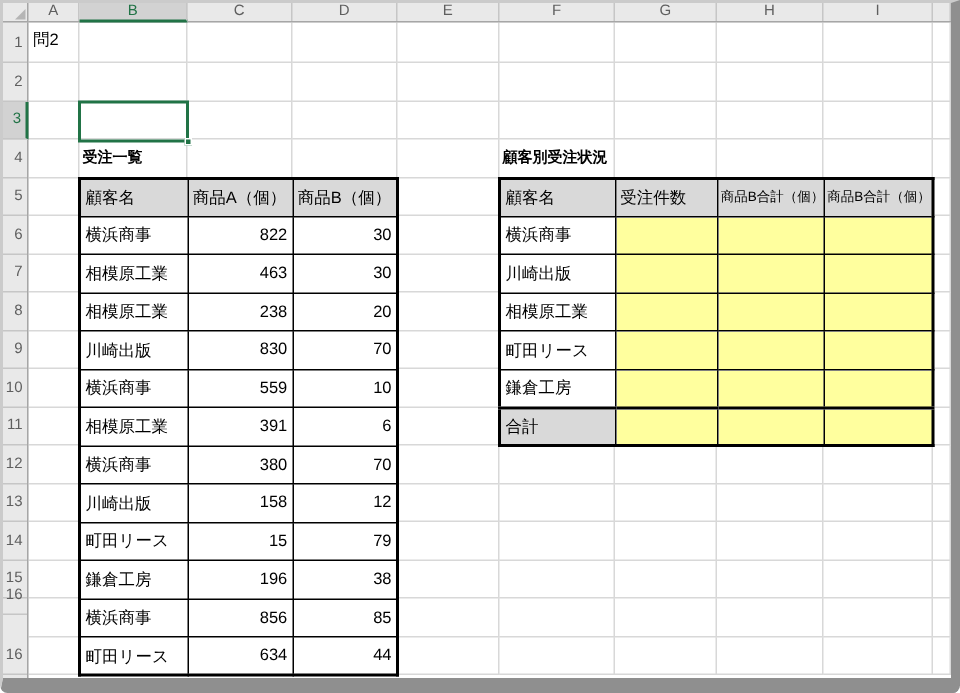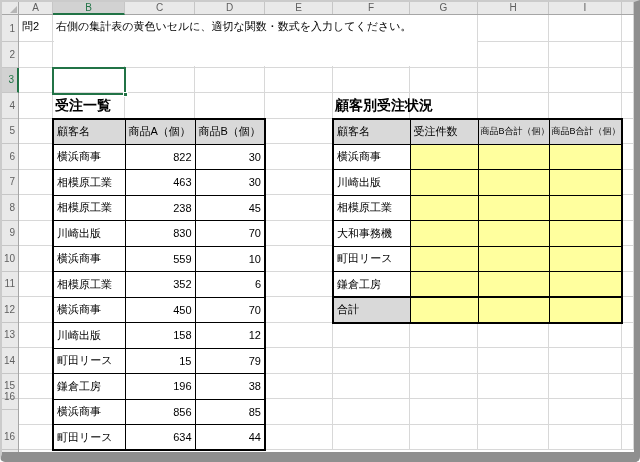--- a/index.html
+++ b/index.html
@@ -36,21 +36,21 @@
   .gc{position:absolute; border-right:1px solid #d8d8d8; border-bottom:1px solid #d8d8d8; background:transparent;}
 
   
   .merge-patch{position:absolute; left:52px; top:13px; width:423px; height:51px;
     background:#fff; z-index:2; font-size:11px; color:#000; padding:4px 0 0 2px;
     white-space:nowrap; overflow:hidden;}
   .cell-a1{position:absolute; left:20px; top:13px; width:31px; height:26px; z-index:2;
     font-size:11px; color:#000; padding-top:4px;}
 
   
-  .sheet-title{position:absolute; z-index:2; font-size:14px; font-weight:bold; color:#000; line-height:25.5px; white-space:nowrap;}
+  .sheet-title{position:absolute; z-index:2; font-size:10px; font-weight:bold; color:#000; line-height:25.5px; white-space:nowrap;}
   .title-left{left:53px; top:91px;}
   .title-right{left:333px; top:91px;}
 
   
   table.xl{position:absolute; border-collapse:collapse; table-layout:fixed; z-index:3; background:#fff;}
   table.xl td{border:1px solid #000; font-size:11px; color:#000; padding:0 3px;
     overflow:hidden; white-space:nowrap; height:25.5px; vertical-align:middle;}
   #order-table{left:50px; top:115.5px; width:212px; border:2px solid #000;}
   #summary-table{left:330px; top:115.5px; width:289px; border:2px solid #000;}
   td.hdr{background:#d9d9d9;}
@@ -272,23 +272,20 @@
         <div class="rh" style="top: 231px; height: 25.5px;">10</div>
         <div class="rh" style="top: 256.5px; height: 25.5px;">11</div>
         <div class="rh" style="top: 282px; height: 25.5px;">12</div>
         <div class="rh" style="top: 307.5px; height: 25.5px;">13</div>
         <div class="rh" style="top: 333px; height: 25.5px;">14</div>
         <div class="rh" style="top: 358.5px; height: 25.5px;">15</div>
         <div class="rh" style="top: 369px; height: 25.5px;">16</div>
         <div class="rh" style="top: 409.5px; height: 25.5px;">16</div>
       </div>
 
-    <div class="merge-patch">
-      <span>右側の集計表の黄色いセルに、適切な関数・数式を入力してください。</span>
-    </div>
     <div class="cell-a1">
       <span>問2</span>
     </div>
 
     <div class="sheet-title title-left">受注一覧</div>
     <div class="sheet-title title-right">顧客別受注状況</div>
 
     <table class="xl" id="order-table">
       <colgroup>
           <col style="width:72px">
@@ -307,40 +304,40 @@
             <td class="num">30</td>
           </tr>
           <tr>
             <td>相模原工業</td>
             <td class="num">463</td>
             <td class="num">30</td>
           </tr>
           <tr>
             <td>相模原工業</td>
             <td class="num">238</td>
-            <td class="num">45</td>
+            <td class="num">20</td>
           </tr>
           <tr>
             <td>川崎出版</td>
             <td class="num">830</td>
             <td class="num">70</td>
           </tr>
           <tr>
             <td>横浜商事</td>
             <td class="num">559</td>
             <td class="num">10</td>
           </tr>
           <tr>
             <td>相模原工業</td>
-            <td class="num">352</td>
+            <td class="num">391</td>
             <td class="num">6</td>
           </tr>
           <tr>
             <td>横浜商事</td>
-            <td class="num">450</td>
+            <td class="num">380</td>
             <td class="num">70</td>
           </tr>
           <tr>
             <td>川崎出版</td>
             <td class="num">158</td>
             <td class="num">12</td>
           </tr>
           <tr>
             <td>町田リース</td>
             <td class="num">15</td>
@@ -390,26 +387,20 @@
             <td class="yellow"></td>
             <td class="yellow"></td>
           </tr>
           <tr>
             <td>相模原工業</td>
             <td class="yellow"></td>
             <td class="yellow"></td>
             <td class="yellow"></td>
           </tr>
           <tr>
-            <td>大和事務機</td>
-            <td class="yellow"></td>
-            <td class="yellow"></td>
-            <td class="yellow"></td>
-          </tr>
-          <tr>
             <td>町田リース</td>
             <td class="yellow"></td>
             <td class="yellow"></td>
             <td class="yellow"></td>
           </tr>
           <tr>
             <td>鎌倉工房</td>
             <td class="yellow"></td>
             <td class="yellow"></td>
             <td class="yellow"></td>

